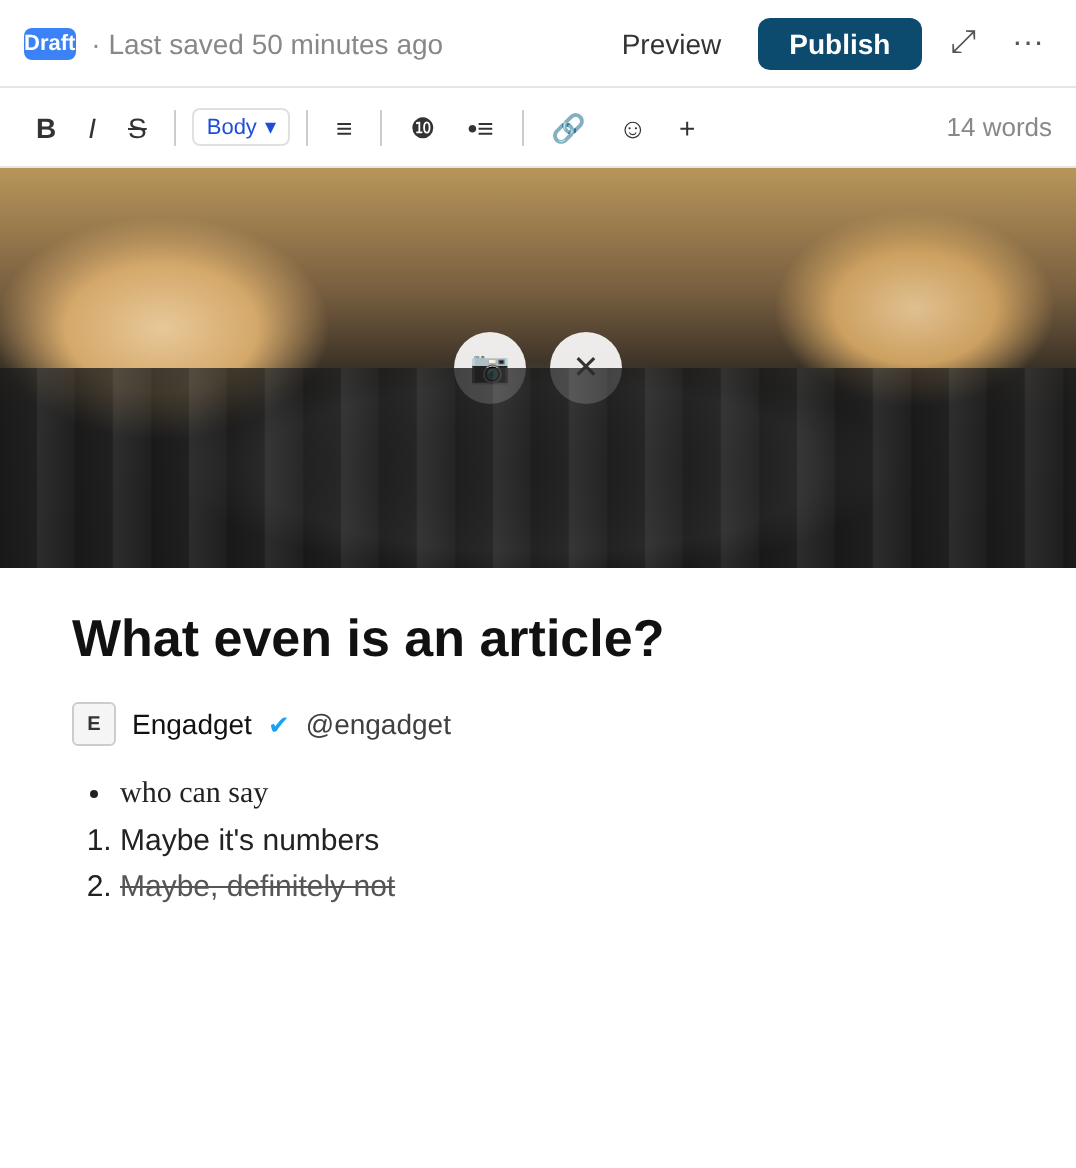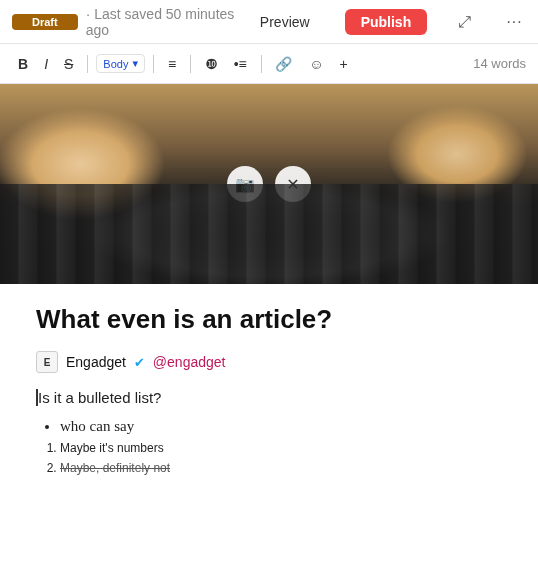--- a/index.html
+++ b/index.html
@@ -20,47 +20,47 @@
       background: #fff;
       border-bottom: 1px solid #e5e5e5;
       height: 44px;
     }
     .top-bar-left {
       display: flex;
       align-items: center;
       gap: 8px;
     }
     .draft-badge {
-      background: #a16207;
+      background: #3b82f6;
       color: #fff;
       font-size: 11px;
       font-weight: 600;
-      padding: 2px 20px;
+      padding: 2px 0;
       border-radius: 4px;
     }
     .saved-text {
       color: #888;
       font-size: 14px;
     }
     .top-bar-right {
       display: flex;
       align-items: center;
-      gap: 27px;
+      gap: 10px;
     }
     .preview-btn {
       background: none;
       border: none;
       color: #333;
       font-size: 14px;
       font-weight: 500;
       cursor: pointer;
       padding: 4px 8px;
     }
     .publish-btn {
-      background: #ef4444;
+      background: #0c4a6e;
       color: #fff;
       border: none;
       border-radius: 6px;
       font-size: 14px;
       font-weight: 600;
       padding: 5px 16px;
       cursor: pointer;
     }
     .icon-btn {
       background: none;
@@ -202,21 +202,21 @@
       font-size: 14px;
       font-weight: 400;
       color: #111;
     }
     .verified-icon {
       color: #1da1f2;
       font-size: 13px;
     }
     .author-handle {
       font-size: 14px;
-      color: #be185d;
+      color: #404040;
     }
     .body-text {
       font-size: 15px;
       color: #222;
       margin-bottom: 12px;
       cursor: text;
     }
     .cursor-line {
       border-left: 2px solid #333;
       animation: blink 1s step-end infinite;
@@ -231,21 +231,21 @@
       font-size: 15px;
       color: #222;
       margin-bottom: 6px;
     }
     .numbered-list {
       list-style: decimal;
       margin-left: 24px;
       margin-bottom: 12px;
     }
     .numbered-list li {
-      font-size: 12px;
+      font-size: 15px;
       color: #222;
       margin-bottom: 6px;
     }
     .strikethrough {
       text-decoration: line-through;
       color: #555;
     }
   </style>
 </head>
 <body>
@@ -314,23 +314,20 @@
 <div class="content-area">
   <h1 class="article-title">What even is an article?</h1>
 
   <div class="author-row">
     <div class="author-logo">E</div>
     <span class="author-name">Engadget</span>
     <span class="verified-icon">✔</span>
     <span class="author-handle">@engadget</span>
   </div>
 
-  <p class="body-text">
-    <span class="cursor-line"></span><span>Is it a bulleted list?</span>
-  </p>
 
   <ul class="bullet-list">
     <li>
       <span>who can say</span>
     </li>
   </ul>
 
   <ol class="numbered-list">
     <li>
       <span>Maybe it's numbers</span>

